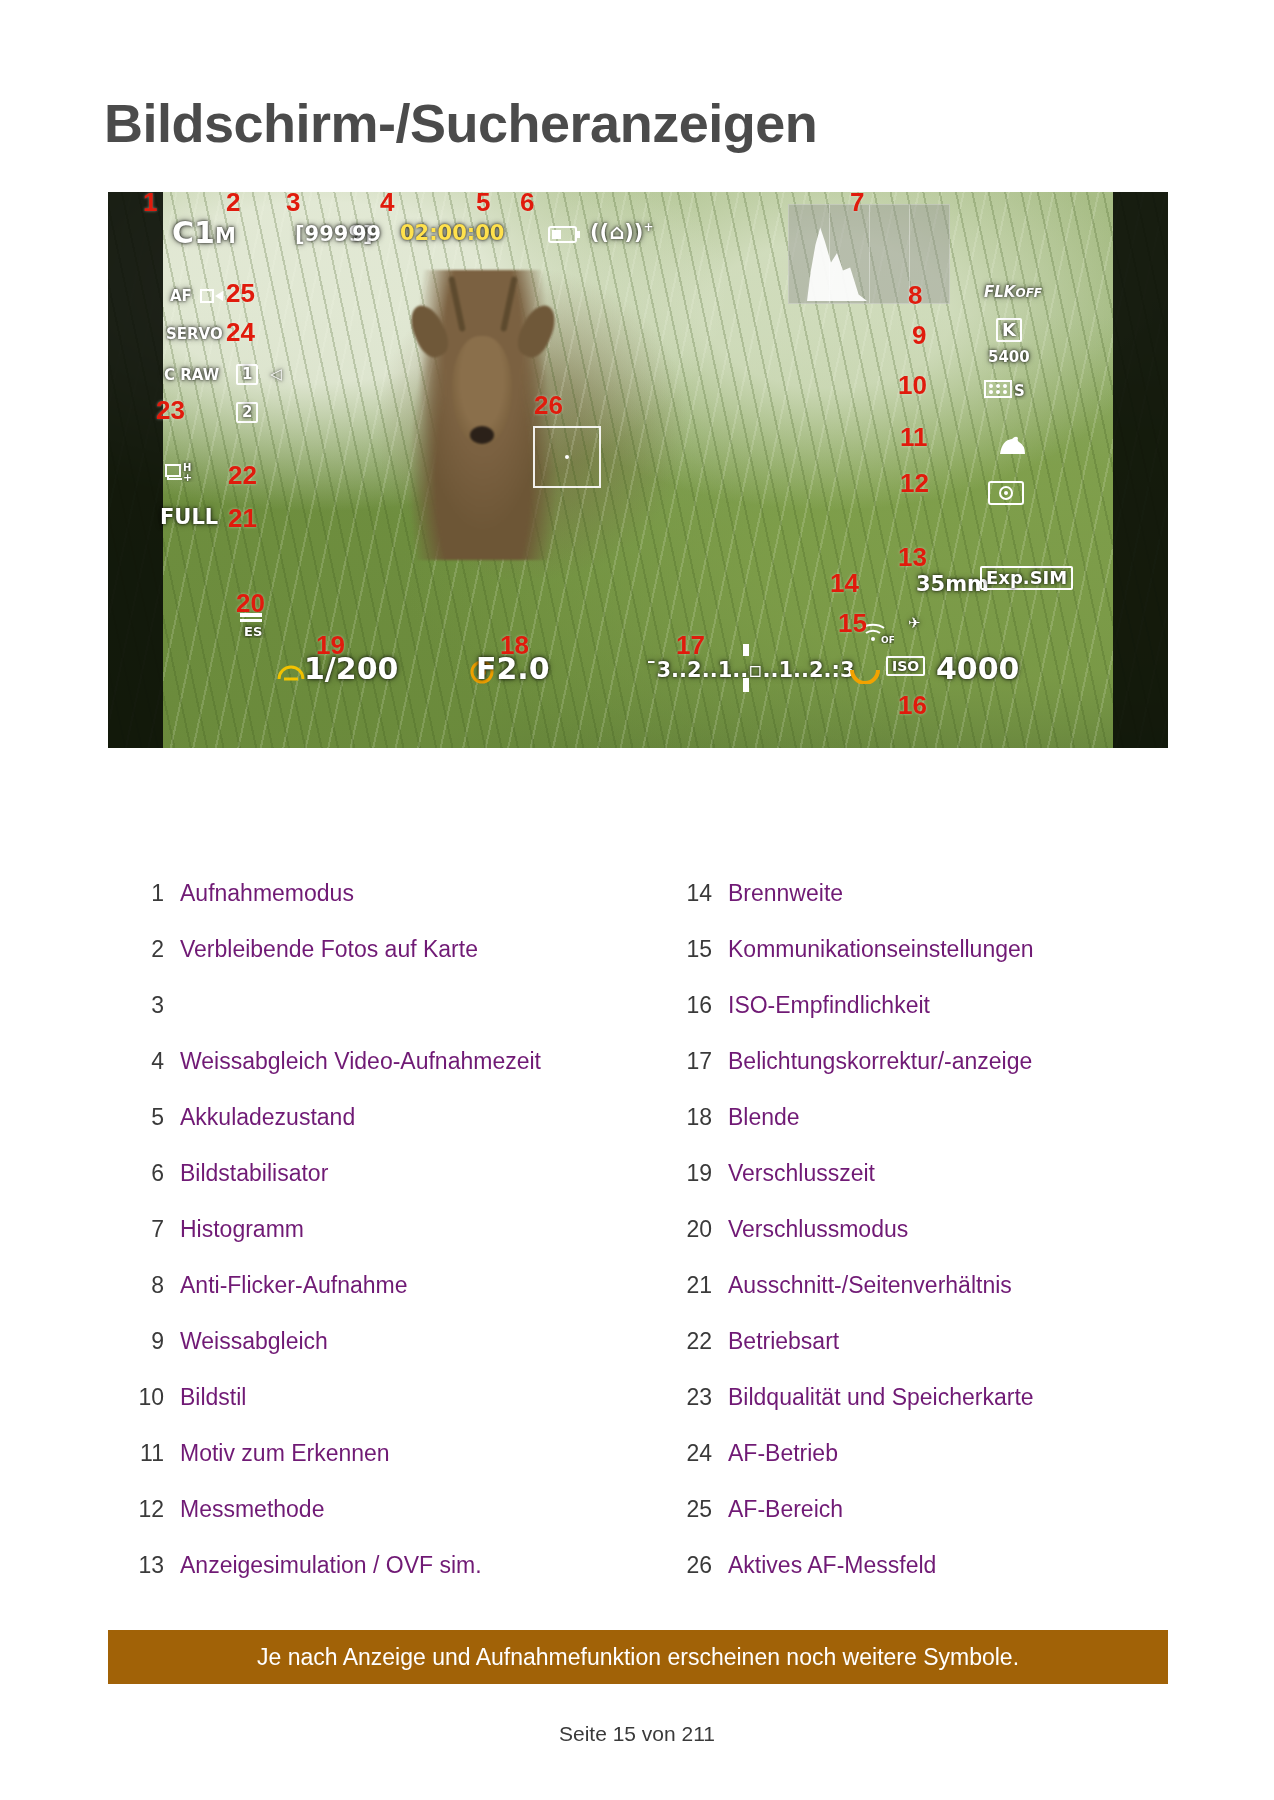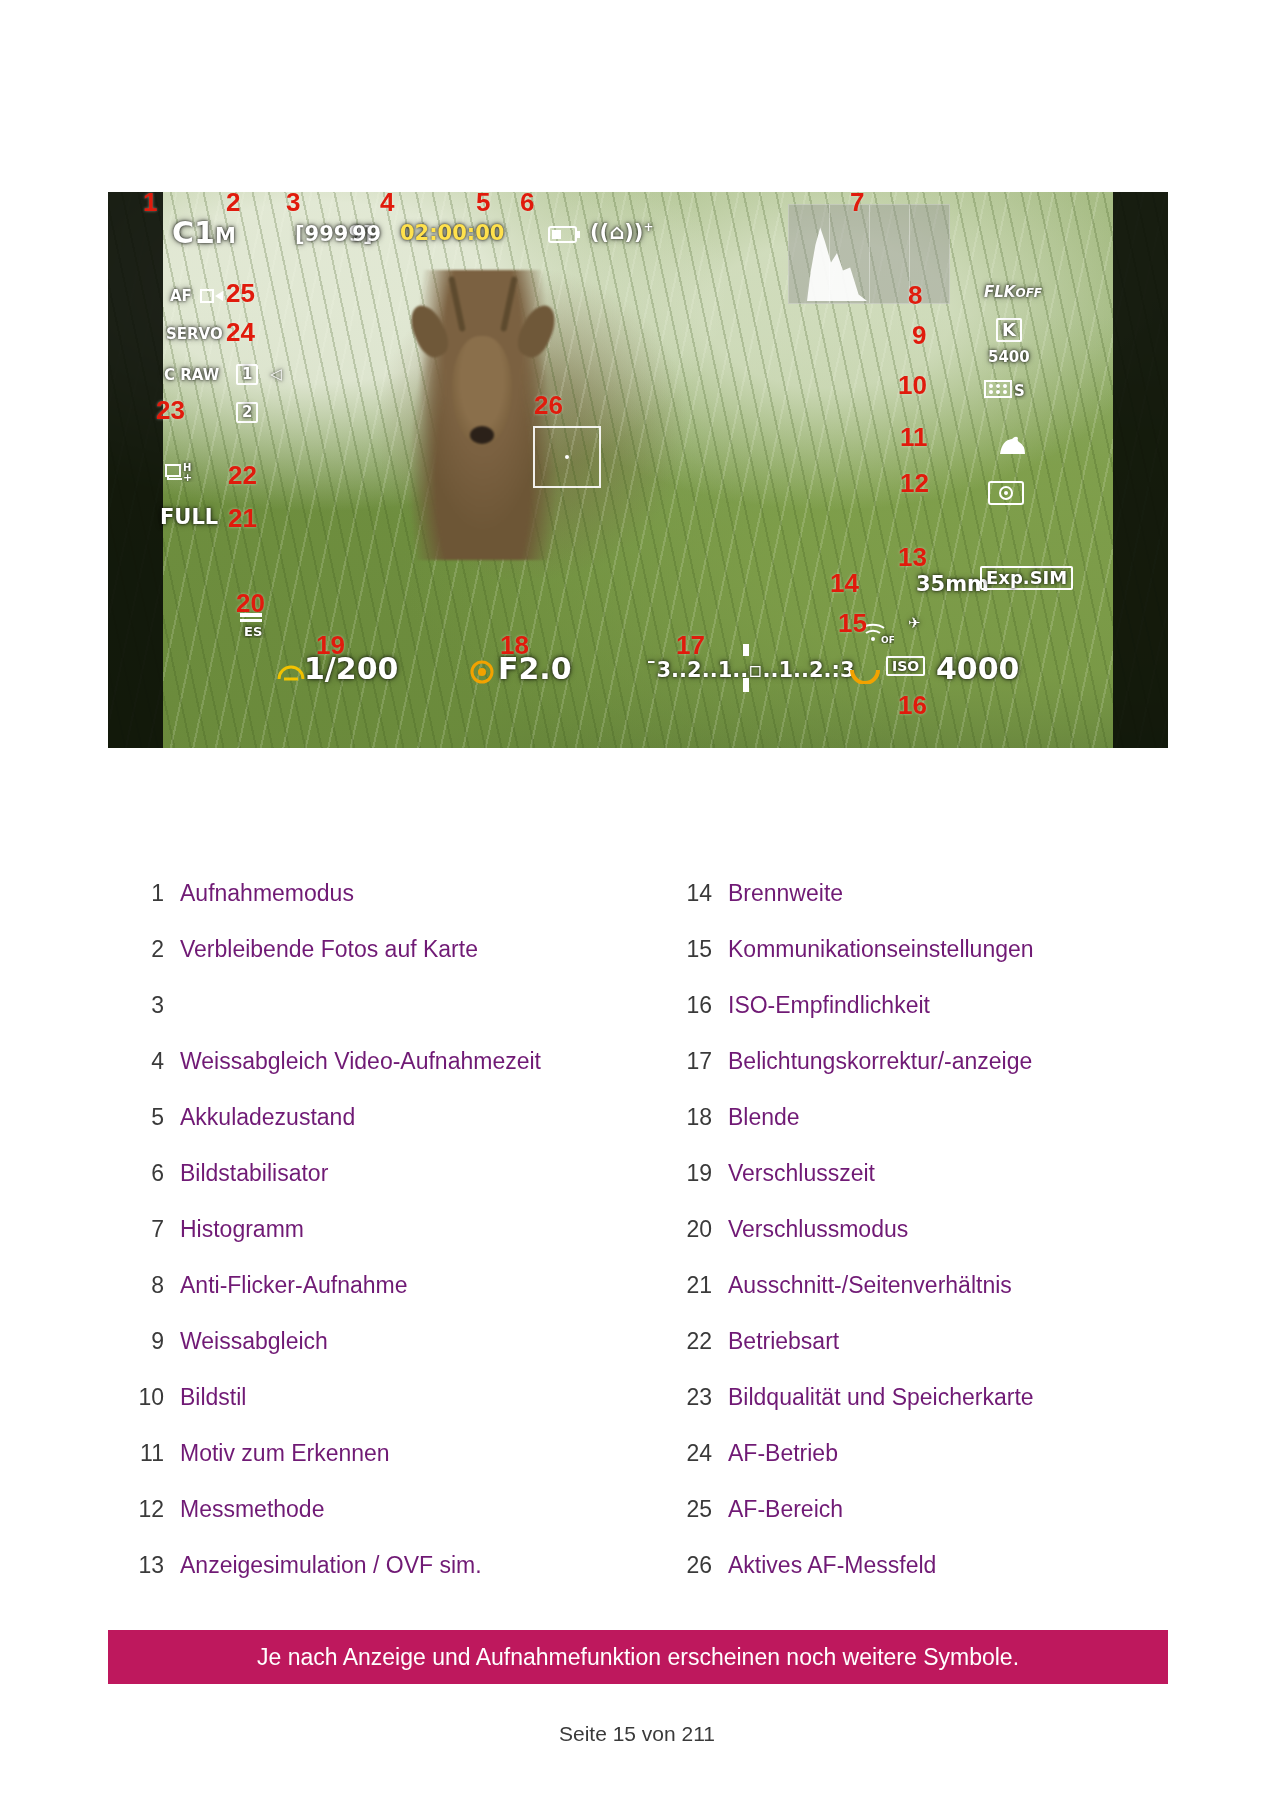--- a/index.html
+++ b/index.html
@@ -232,21 +232,21 @@
     white-space: nowrap;
   }
 
   
   .note {
     position: absolute;
     left: 108px;
     top: 1630px;
     width: 1060px;
     height: 54px;
-    background: #be185d;
+    background: #a16207;
     color: #ffffff;
     display: flex;
     align-items: center;
     justify-content: center;
     font-size: 23px;
   }
   .pagefoot {
     position: absolute;
     left: 0;
     top: 1722px;
@@ -254,20 +254,21 @@
     text-align: center;
     font-size: 21px;
     color: #3a3a3a;
   }
 </style>
 </head>
 <body>
 
 <div class="page">
 
+  <div class="title">Bildschirm-/Sucheranzeigen</div>
 
   <div class="shot">
     <div class="photo"></div>
 
     <div class="deer">
       <div class="antler-l"></div>
       <div class="antler-r"></div>
       <div class="ear-l"></div>
       <div class="ear-r"></div>
       <div class="face"></div>
@@ -345,21 +346,21 @@
       </svg>
     </div>
     <div class="osd big" style="left:196px; top:462px;">1/200</div>
 
     <div class="osd" style="left:362px; top:468px;">
       <svg width="24" height="24" viewBox="0 0 24 24">
         <circle cx="12" cy="12" r="10" fill="none" stroke="#f2a200" stroke-width="3"></circle>
         <circle cx="12" cy="12" r="4" fill="#f2a200"></circle>
       </svg>
     </div>
-    <div class="osd big" style="left:390px; top:462px;">F2.0</div>
+    <div class="osd big" style="left:368px; top:462px;">F2.0</div>
 
     <div class="osd mid meter" style="left:538px; top:468px;">¯3..2..1..▫..1..2.:3</div>
     <div class="osd" style="left:632px; top:452px;">
       <svg width="12" height="48" viewBox="0 0 12 48">
         <rect x="3" y="0" width="6" height="12" fill="#fff"></rect>
         <rect x="3" y="34" width="6" height="14" fill="#fff"></rect>
       </svg>
     </div>
 
     <div class="osd" style="left:742px; top:470px;">

